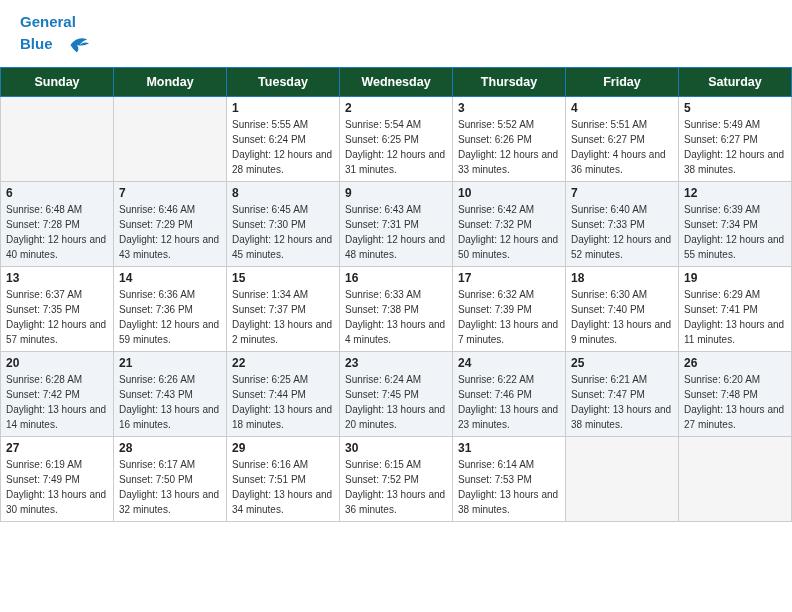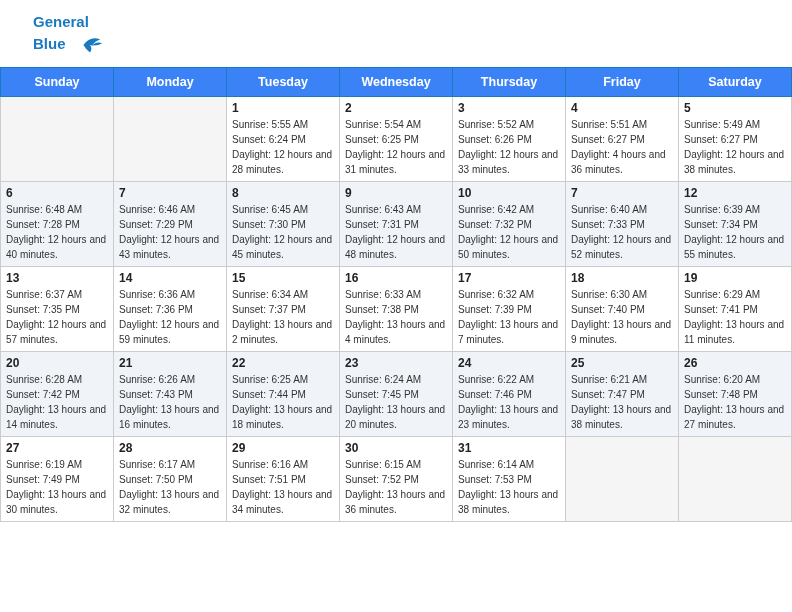--- a/index.html
+++ b/index.html
@@ -13,21 +13,20 @@
     .header {
       display: flex;
       justify-content: space-between;
       align-items: flex-start;
       padding: 14px 20px 8px 20px;
     }
     .logo {
       display: flex;
       align-items: flex-end;
       gap: 0;
-      margin-left: 13px;
     }
     .logo-text {
       font-size: 15px;
       font-weight: bold;
       color: #333;
       line-height: 1.1;
     }
     .logo-text span {
       color: #1a7abf;
     }
@@ -50,21 +49,21 @@
       color: #555;
       margin-top: 2px;
     }
     .calendar {
       width: 100%;
       border-collapse: collapse;
       margin: 0;
       font-size: 11px;
     }
     .calendar th {
-      background: #3b82f6;
+      background: #14532d;
       color: #fff;
       text-align: center;
       padding: 7px 4px;
       font-size: 12.5px;
       font-weight: bold;
       border: 1px solid #1a7abf;
     }
     .calendar td {
       border: 1px solid #ccc;
       vertical-align: top;
@@ -194,21 +193,21 @@
         <td>
           <span class="day-num">13</span>
           <div class="day-info"><span>Sunrise: 6:37 AM</span><br><span>Sunset: 7:35 PM</span><br><span>Daylight: 12 hours and 57 minutes.</span></div>
         </td>
         <td>
           <span class="day-num">14</span>
           <div class="day-info"><span>Sunrise: 6:36 AM</span><br><span>Sunset: 7:36 PM</span><br><span>Daylight: 12 hours and 59 minutes.</span></div>
         </td>
         <td>
           <span class="day-num">15</span>
-          <div class="day-info"><span>Sunrise: 6:34 AM</span><br><span>Sunset: 7:37 PM</span><br><span>Daylight: 13 hours and 2 minutes.</span></div>
+          <div class="day-info"><span>Sunrise: 1:34 AM</span><br><span>Sunset: 7:37 PM</span><br><span>Daylight: 13 hours and 2 minutes.</span></div>
         </td>
         <td>
           <span class="day-num">16</span>
           <div class="day-info"><span>Sunrise: 6:33 AM</span><br><span>Sunset: 7:38 PM</span><br><span>Daylight: 13 hours and 4 minutes.</span></div>
         </td>
         <td>
           <span class="day-num">17</span>
           <div class="day-info"><span>Sunrise: 6:32 AM</span><br><span>Sunset: 7:39 PM</span><br><span>Daylight: 13 hours and 7 minutes.</span></div>
         </td>
         <td>

